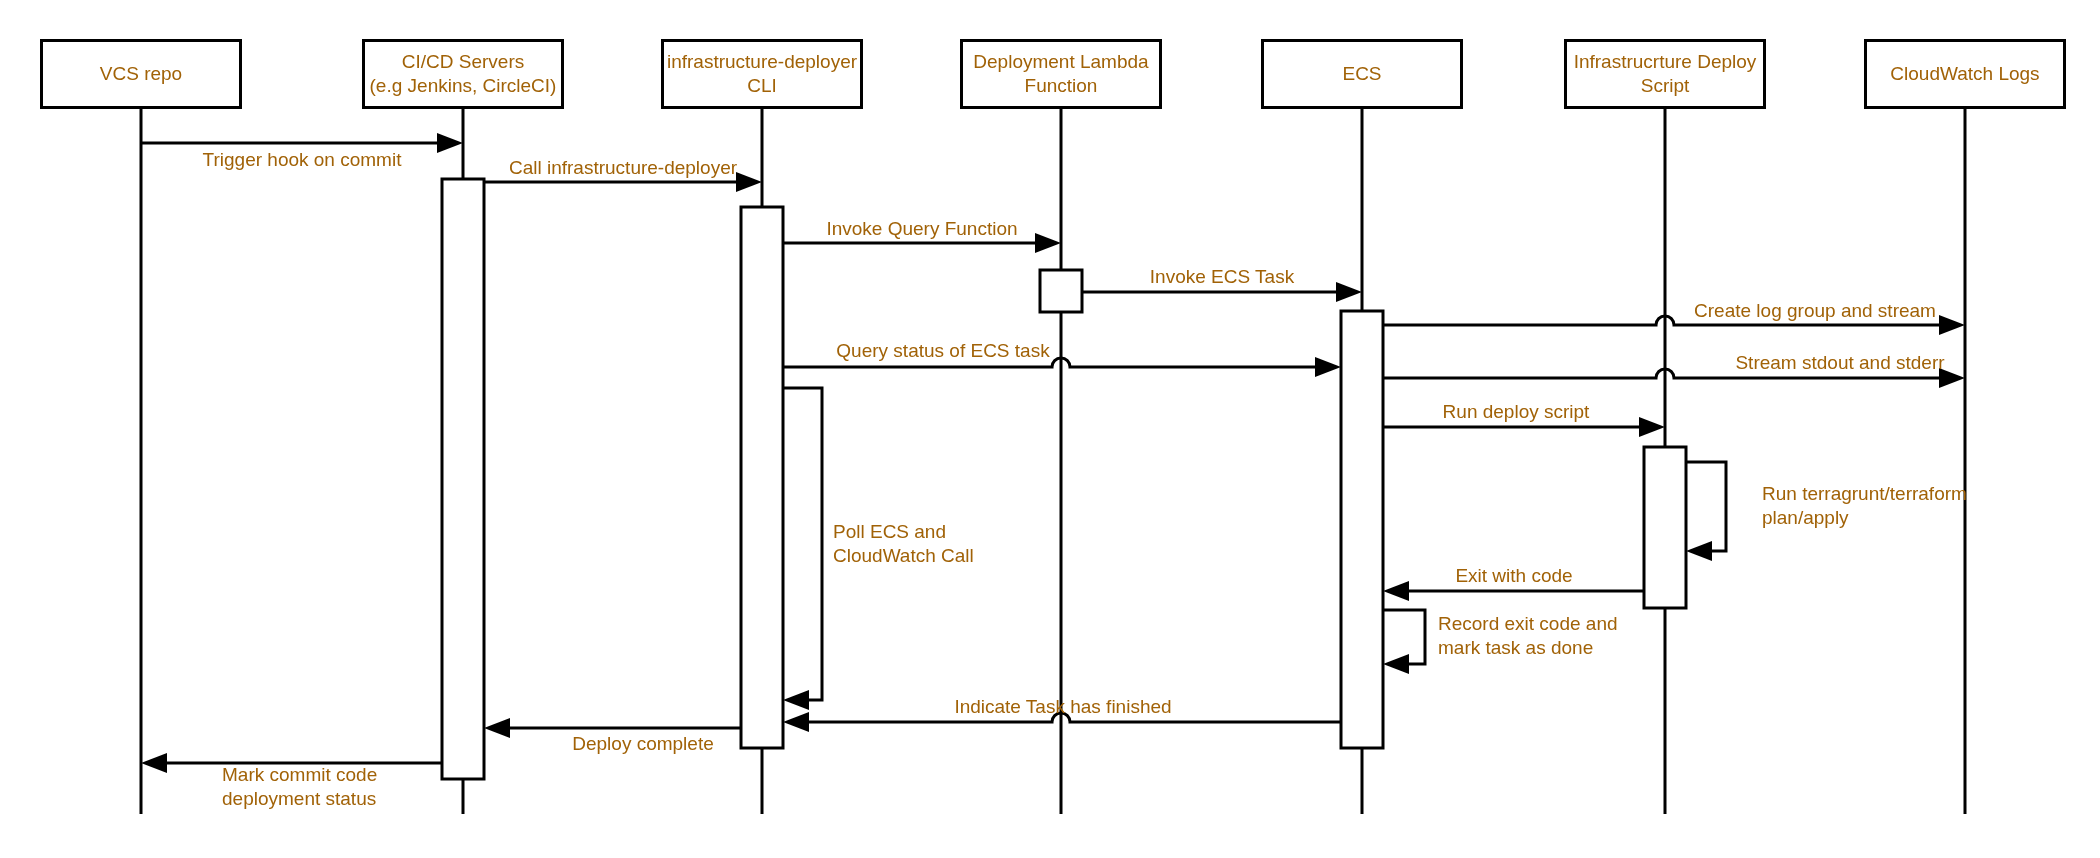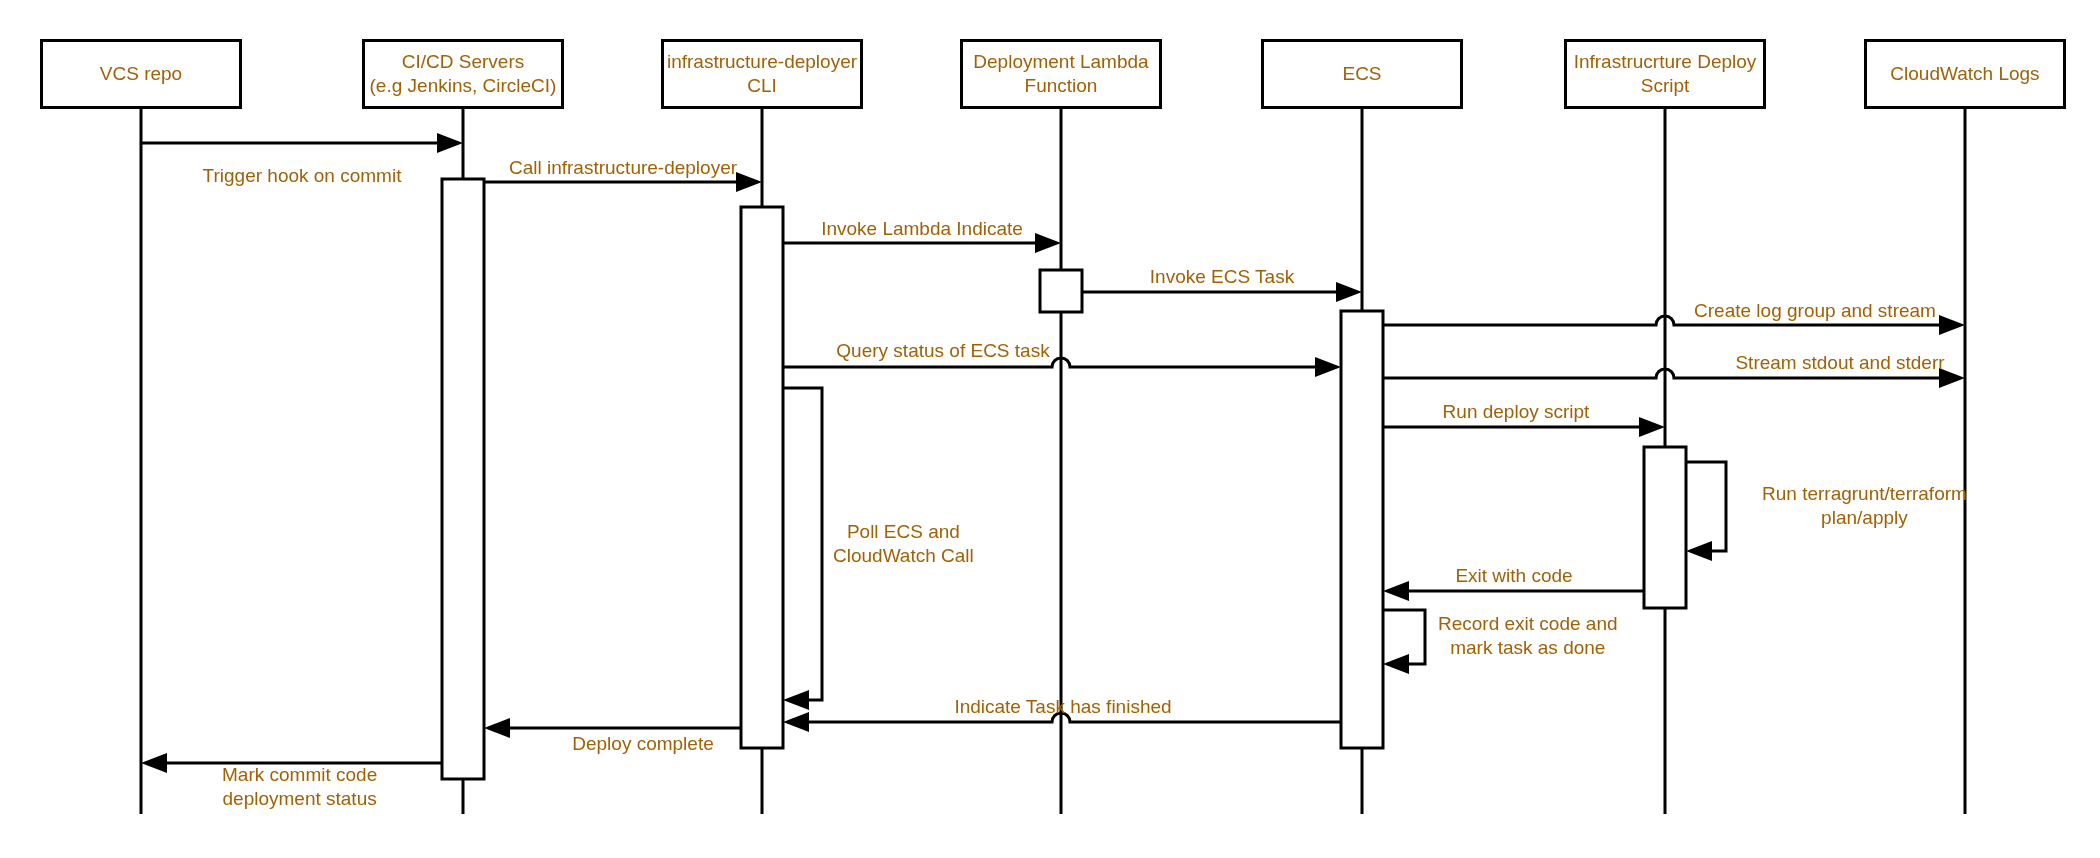--- a/index.html
+++ b/index.html
@@ -20,21 +20,21 @@
     box-sizing:border-box;border:3px solid #000000;background:#ffffff;
     display:flex;align-items:center;justify-content:center;
     text-align:center;font-size:19px;line-height:24px;white-space:pre-line;
   }
   .mlabel{
     position:absolute;transform:translate(-50%,-50%);
     white-space:nowrap;font-size:19px;line-height:24px;
   }
   .mlabel-left{
     position:absolute;transform:translateY(-50%);
-    white-space:pre-line;text-align:center;font-size:19px;line-height:24px;
+    white-space:pre-line;text-align:left;font-size:19px;line-height:24px;
   }
 </style>
 </head>
 <body>
 
 <div id="canvas">
 
   <svg id="wires" width="2100" height="858" viewBox="0 0 2100 858">
 
     <line class="ln" x1="141" y1="108" x2="141" y2="814"></line>
@@ -102,23 +102,23 @@
 (e.g Jenkins, CircleCI)</span></div>
   <div class="pbox" style="left:661px"><span>infrastructure-deployer
 CLI</span></div>
   <div class="pbox" style="left:960px"><span>Deployment Lambda
 Function</span></div>
   <div class="pbox" style="left:1564px"><span>Infrastrucrture Deploy
 Script</span></div>
   <div class="pbox" style="left:1261px"><span>ECS</span></div>
   <div class="pbox" style="left:1864px"><span>CloudWatch Logs</span></div>
 
-  <div class="mlabel" style="left:302px;top:176px">Trigger hook on commit</div>
+  <div class="mlabel" style="left:302px;top:160px">Trigger hook on commit</div>
   <div class="mlabel" style="left:623px;top:168px">Call infrastructure-deployer</div>
-  <div class="mlabel" style="left:922px;top:229px">Invoke Lambda Indicate</div>
+  <div class="mlabel" style="left:922px;top:229px">Invoke Query Function</div>
   <div class="mlabel" style="left:1222px;top:277px">Invoke ECS Task</div>
   <div class="mlabel" style="left:1815px;top:311px">Create log group and stream</div>
   <div class="mlabel" style="left:943px;top:351px">Query status of ECS task</div>
   <div class="mlabel" style="left:1840px;top:363px">Stream stdout and stderr</div>
   <div class="mlabel" style="left:1516px;top:412px">Run deploy script</div>
   <div class="mlabel-left" style="left:1762px;top:506px">Run terragrunt/terraform
 plan/apply</div>
   <div class="mlabel" style="left:1514px;top:576px">Exit with code</div>
   <div class="mlabel-left" style="left:1438px;top:636px">Record exit code and
 mark task as done</div>

